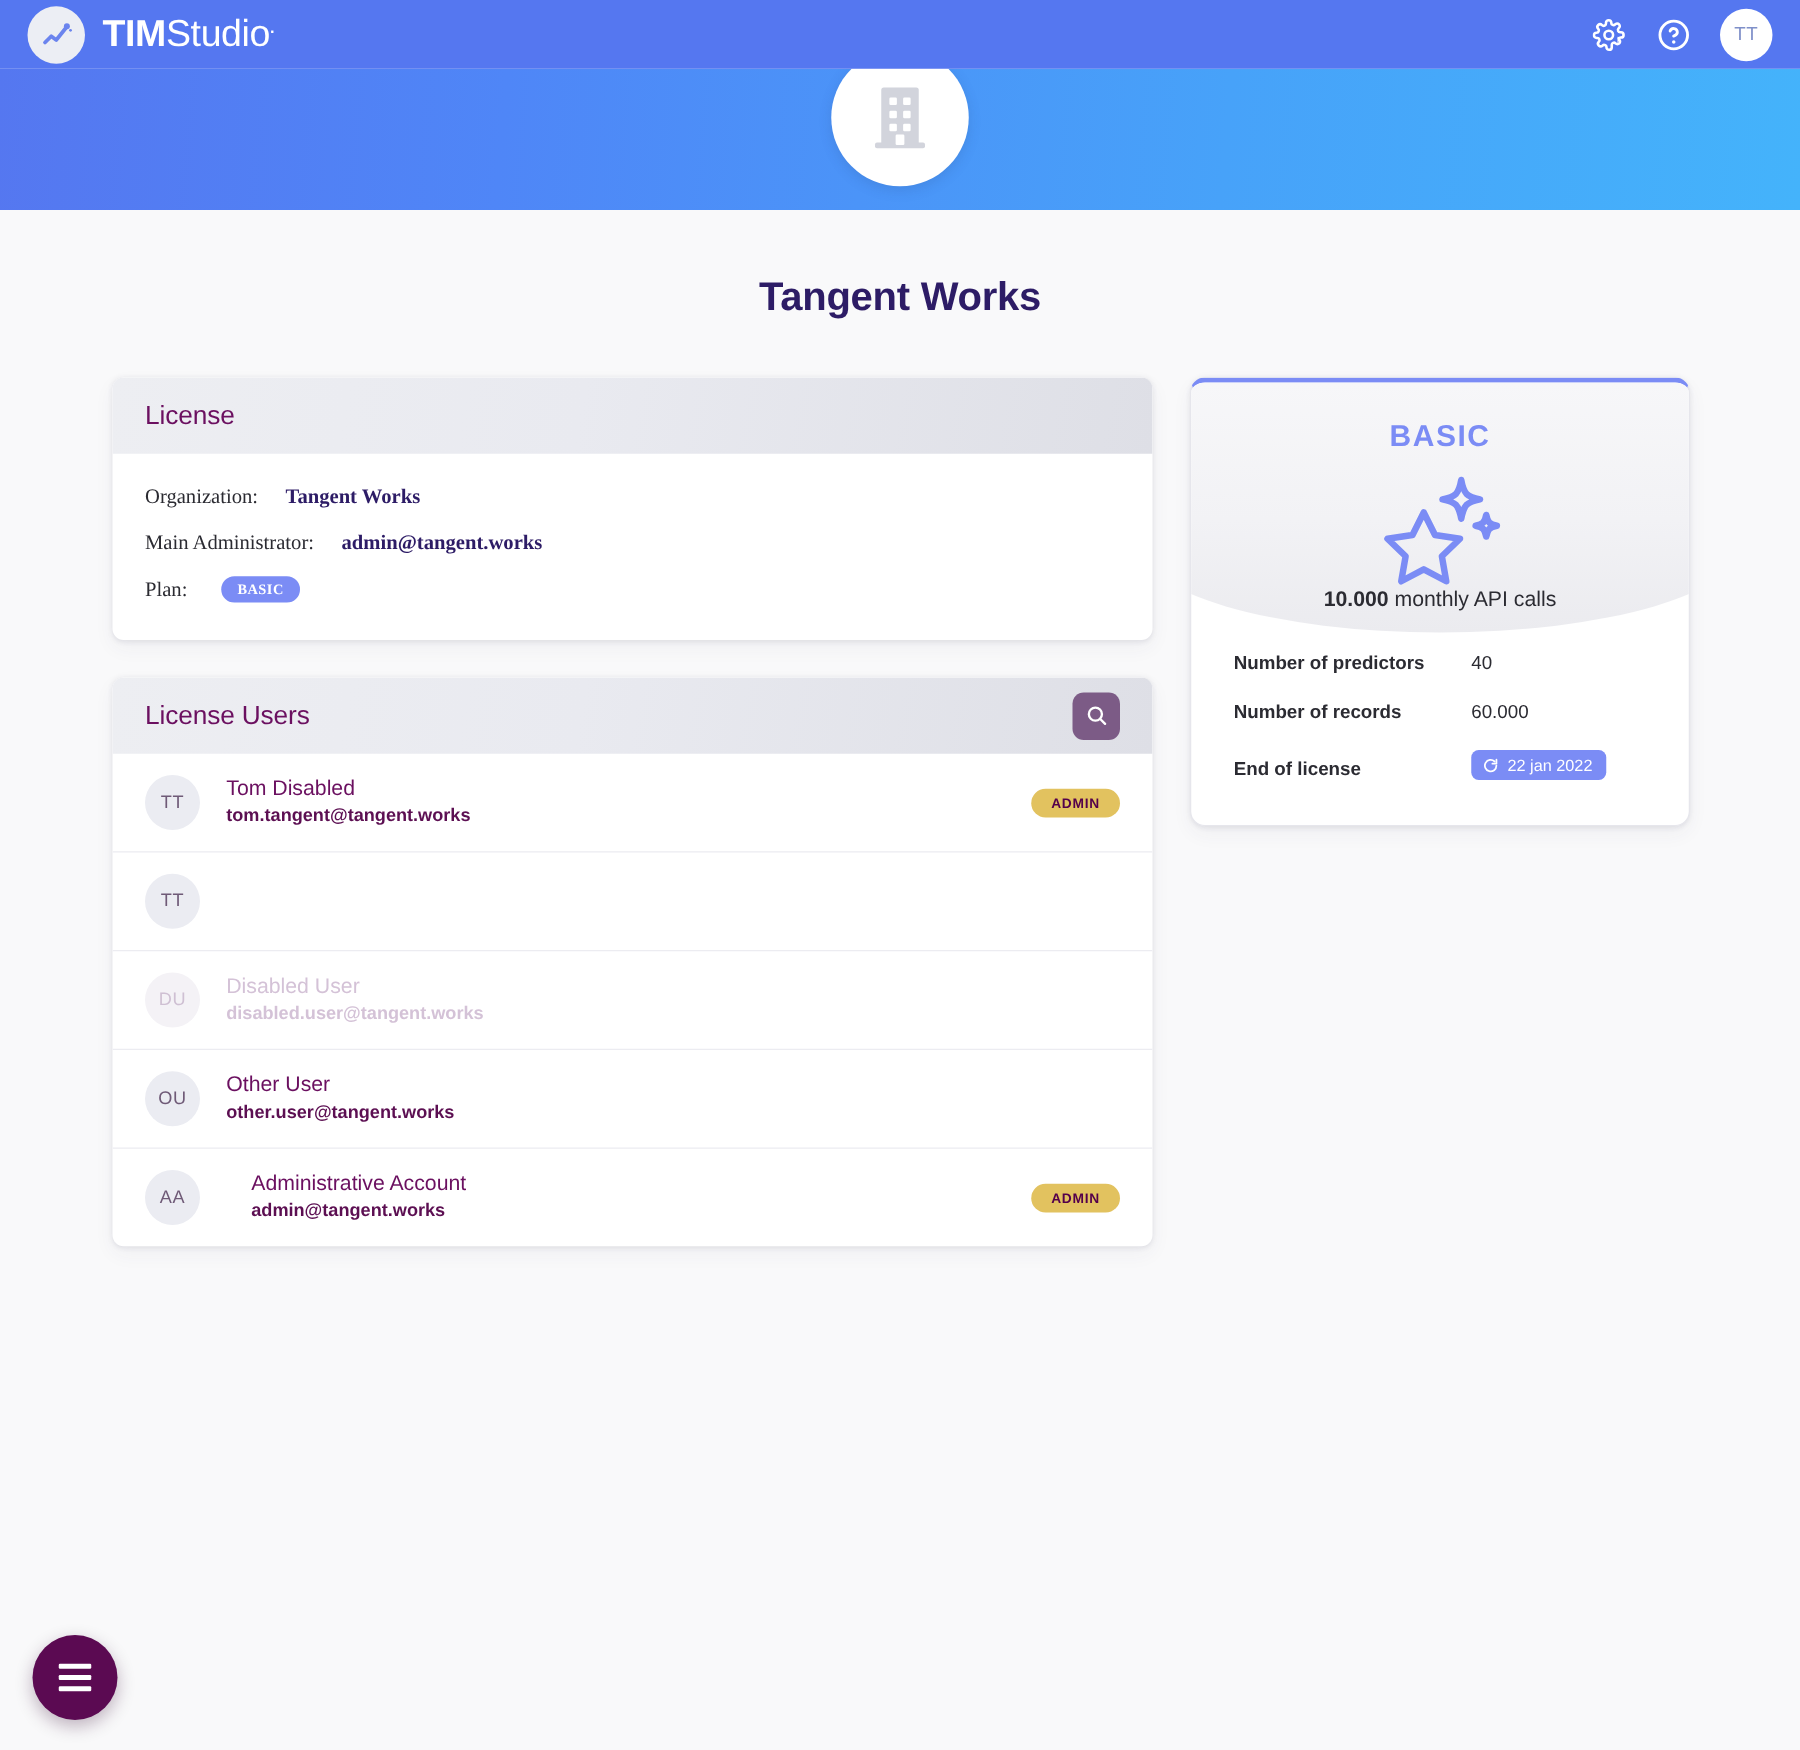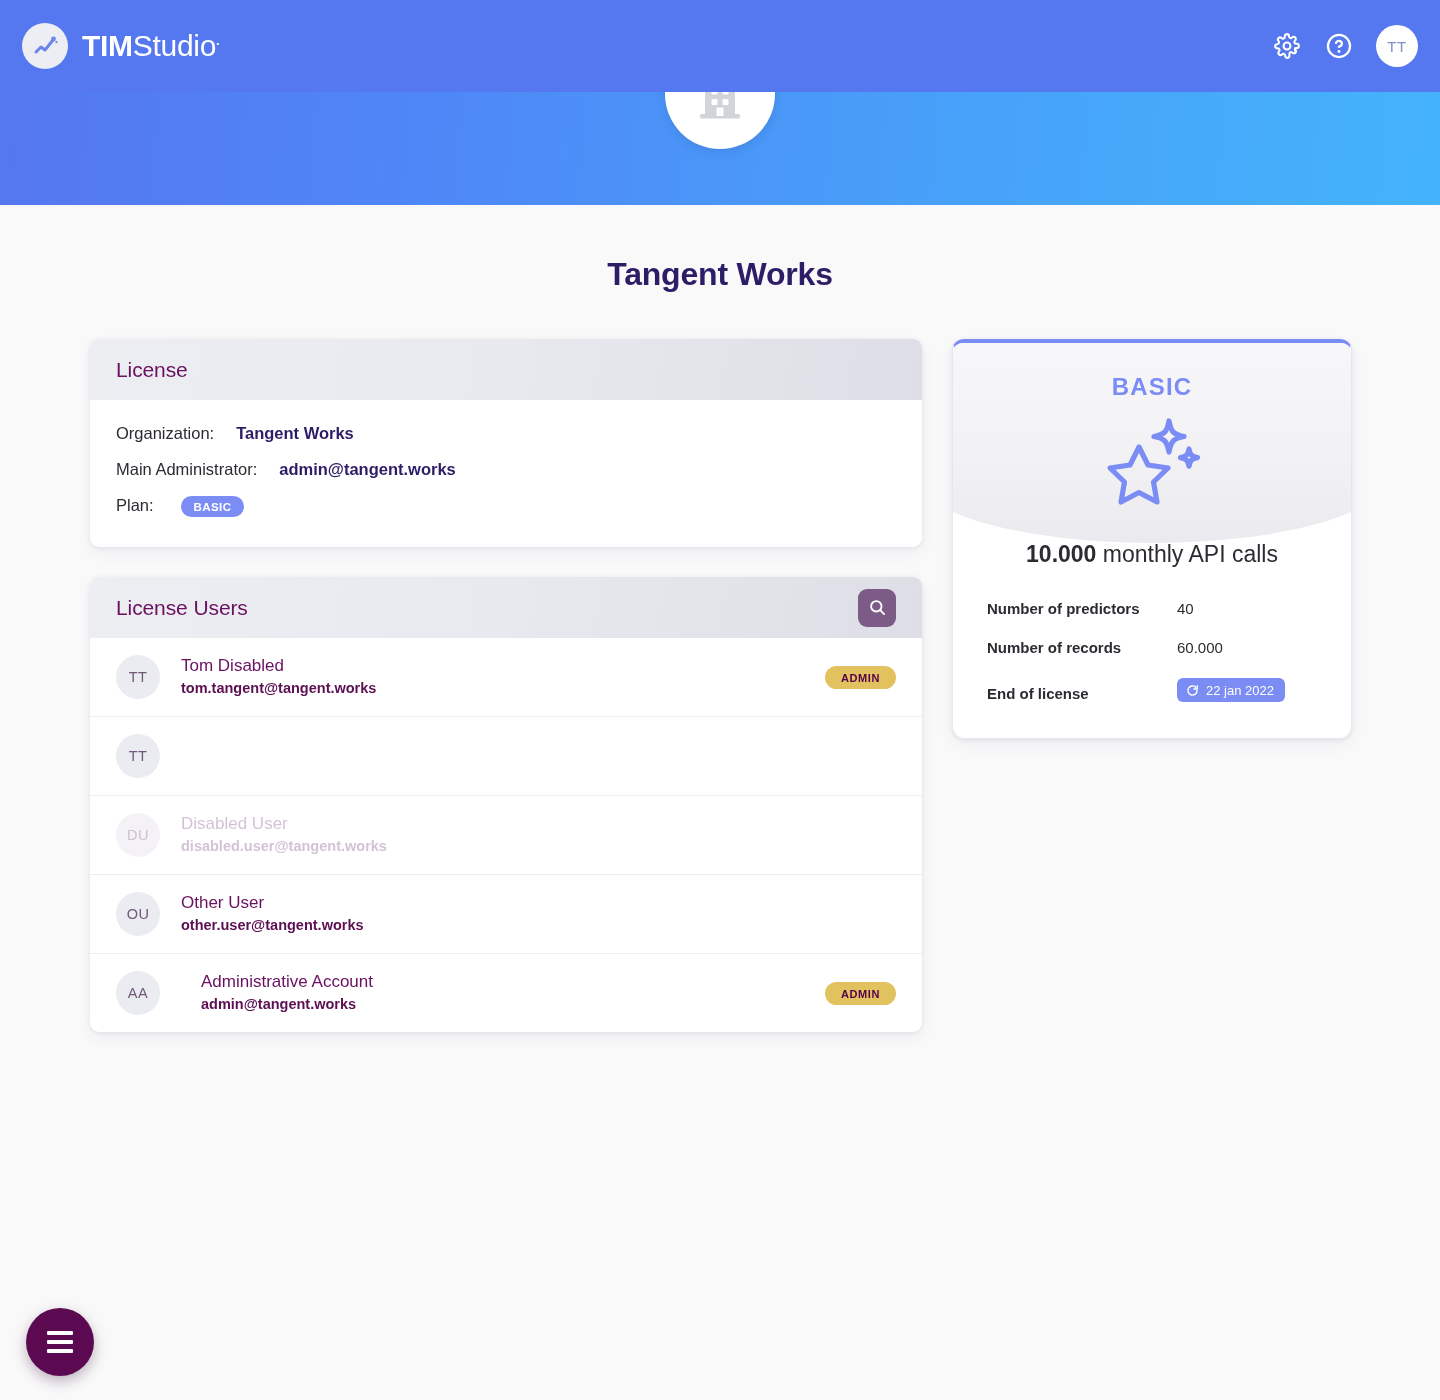--- a/index.html
+++ b/index.html
@@ -11,21 +11,21 @@
   }
 
   body {
     font-family: "Liberation Sans", sans-serif;
     background: #f9f9fa;
     position: relative;
   }
 
   
   .topnav {
-    height: 92px;
+    height: 55px;
     background: #5577f0;
     display: flex;
     align-items: center;
     padding: 0 22px 0 22px;
     position: relative;
     z-index: 6;
   }
 
   .brand {
     display: flex;
@@ -171,23 +171,24 @@
     justify-content: center;
     cursor: pointer;
     border: none;
   }
 
   
   .license-body { padding: 24px 26px 30px 26px; }
 
   .lic-row {
     display: flex;
-    align-items: flex-start;
+    align-items: flex-end;
     margin-bottom: 17px;
     font-size: 16.5px;
+    font-family: Liberation Serif, serif;
   }
   .lic-row:last-child { margin-bottom: 0; }
 
   .lic-label {
     color: #2b2b32;
     font-weight: 400;
   }
   .lic-value {
     color: #2d1c66;
     font-weight: 700;
@@ -299,23 +300,22 @@
   }
 
   .plan-star {
     display: flex;
     justify-content: center;
     margin-top: 12px;
   }
 
   .plan-calls {
     text-align: center;
-    font-size: 23px;
+    font-size: 17px;
     color: #2b2b32;
-    margin-top: 34px;
   }
   .plan-calls b { font-weight: 700; }
 
   .plan-specs {
     margin-top: 32px;
     padding: 0 34px;
   }
 
   .spec-row {
     display: flex;

